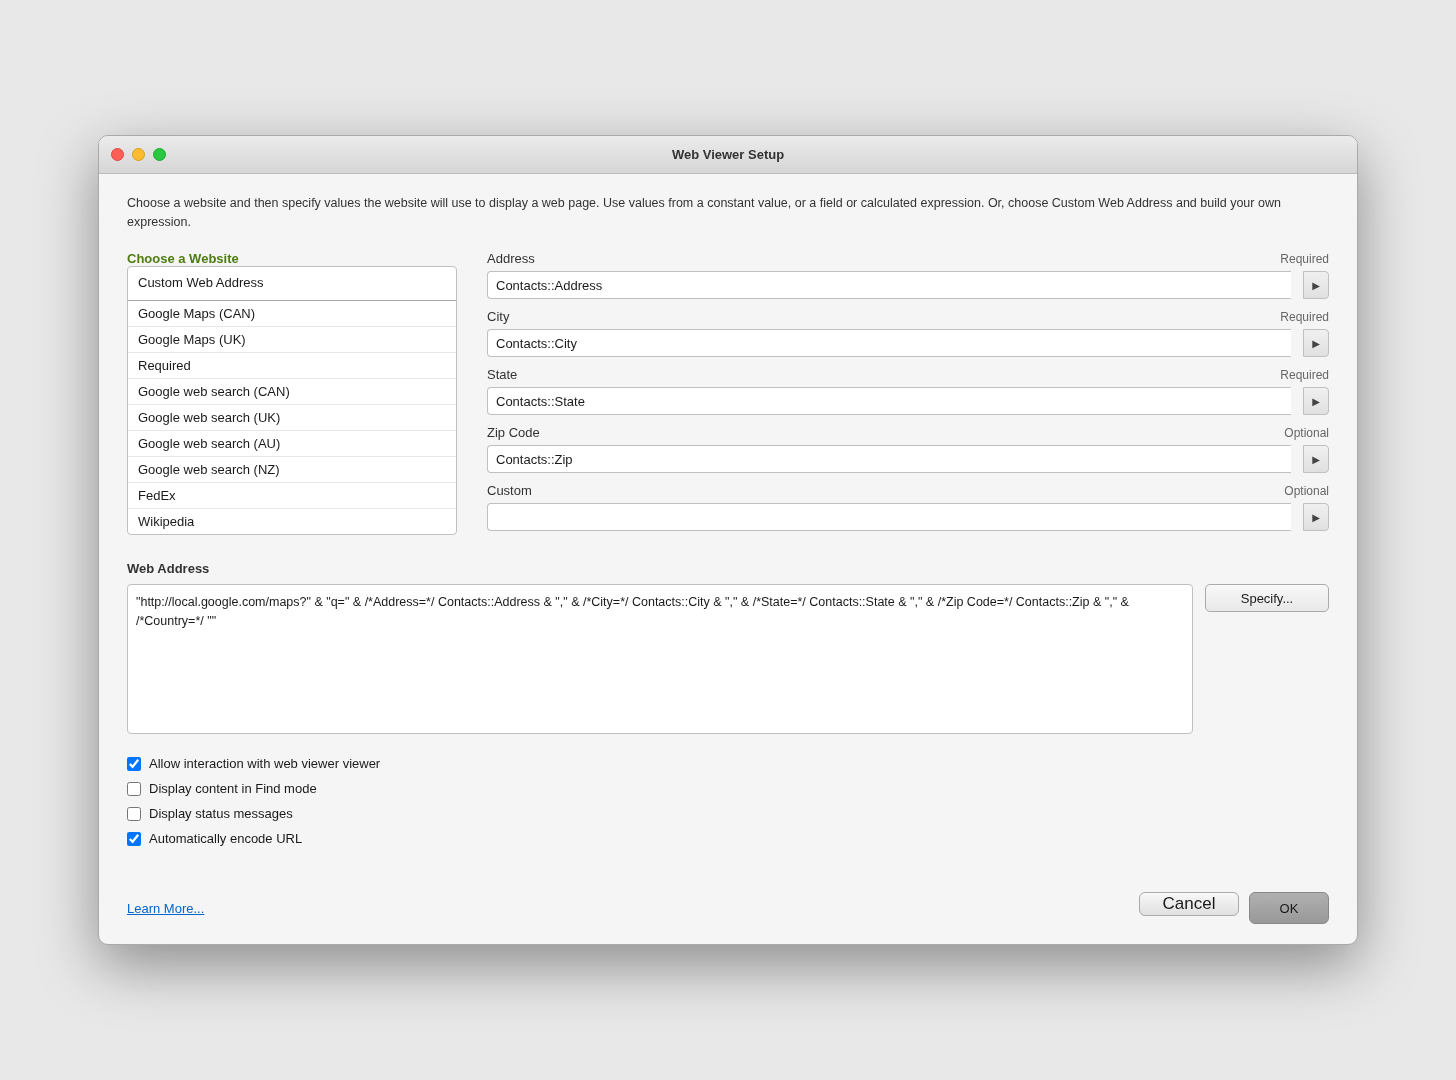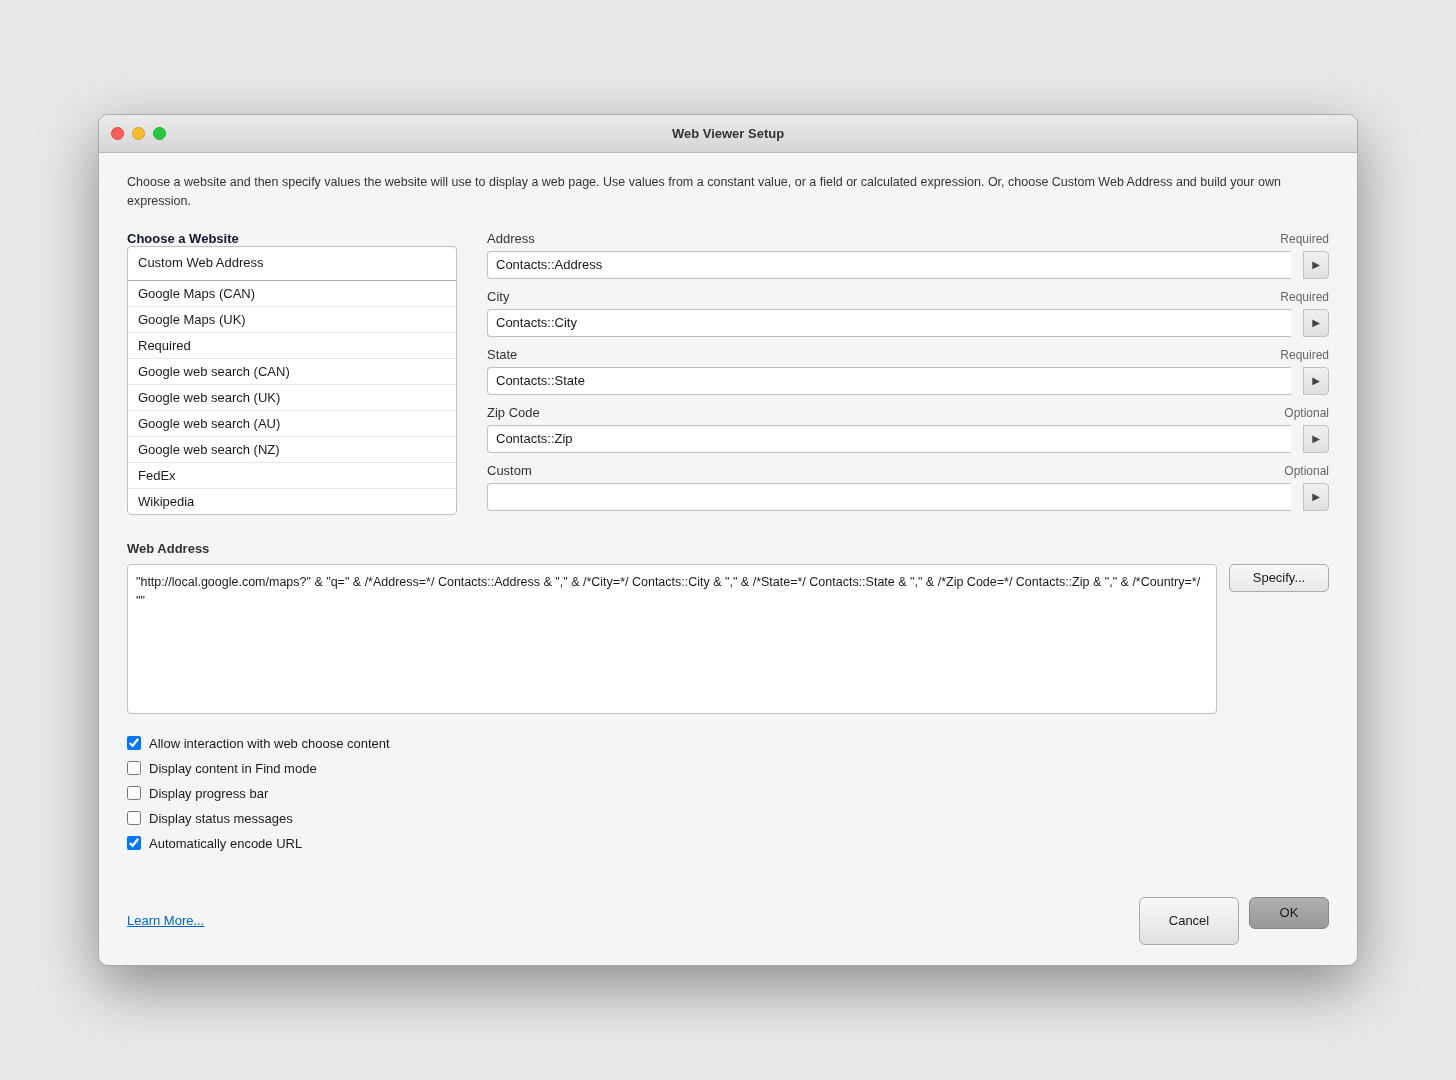--- a/index.html
+++ b/index.html
@@ -76,21 +76,21 @@
 
     
     .left-panel {
       width: 330px;
       flex-shrink: 0;
     }
 
     .section-label {
       font-size: 13px;
       font-weight: 600;
-      color: #0f172a;
+      color: #4d7c0f;
     }
 
     .website-list {
       border: 1px solid #c0c0c0;
       background: white;
       border-radius: 4px;
       overflow: hidden;
     }
 
     .website-list-item {
@@ -200,21 +200,21 @@
       font-size: 12.5px;
       color: #1a1a1a;
       background: white;
       resize: none;
       outline: none;
       font-family: inherit;
       line-height: 1.5;
     }
 
     .specify-btn {
-      width: 100px;
+      width: 124px;
       height: 28px;
       border: 1px solid #aaa;
       border-radius: 5px;
       background: linear-gradient(to bottom, #f8f8f8, #e8e8e8);
       font-size: 13px;
       cursor: pointer;
       color: #1a1a1a;
       white-space: nowrap;
       text-align: center;
     }
@@ -258,25 +258,25 @@
       cursor: pointer;
     }
 
     .footer-buttons {
       display: flex;
       gap: 10px;
     }
 
     .cancel-btn {
       width: 100px;
-      height: 48px;
+      height: 24px;
       border: 1px solid #aaa;
       border-radius: 6px;
       background: linear-gradient(to bottom, #f8f8f8, #e0e0e0);
-      font-size: 13px;
+      font-size: 17px;
       cursor: pointer;
       color: #1a1a1a;
     }
 
     .ok-btn {
       width: 80px;
       height: 32px;
       border: 1px solid #888;
       border-radius: 6px;
       background: linear-gradient(to bottom, #b0b0b0, #989898);
@@ -407,29 +407,25 @@
       <div class="web-address-label">Web Address</div>
       <div class="web-address-row">
         <textarea class="web-address-textarea" style="">"http://local.google.com/maps?" &amp; "q=" &amp; /*Address=*/ Contacts::Address &amp; "," &amp; /*City=*/ Contacts::City &amp; "," &amp; /*State=*/ Contacts::State &amp; "," &amp; /*Zip Code=*/ Contacts::Zip &amp; "," &amp; /*Country=*/ ""</textarea>
         <button class="specify-btn">Specify...</button>
       </div>
     </div>
 
     <div class="checkboxes-section">
       <div class="checkbox-row">
         <input type="checkbox" id="allow-interaction" checked="" style="">
-        <label class="checkbox-label" for="allow-interaction">Allow interaction with web choose content</label>
+        <label class="checkbox-label" for="allow-interaction">Allow interaction with web viewer viewer</label>
       </div>
       <div class="checkbox-row">
         <input type="checkbox" id="display-find-mode" style="">
         <label class="checkbox-label" for="display-find-mode">Display content in Find mode</label>
-      </div>
-      <div class="checkbox-row">
-        <input type="checkbox" id="display-progress" style="">
-        <label class="checkbox-label" for="display-progress">Display progress bar</label>
       </div>
       <div class="checkbox-row">
         <input type="checkbox" id="display-status" style="">
         <label class="checkbox-label" for="display-status">Display status messages</label>
       </div>
       <div class="checkbox-row">
         <input type="checkbox" id="encode-url" checked="" style="">
         <label class="checkbox-label" for="encode-url">Automatically encode URL</label>
       </div>
     </div>

